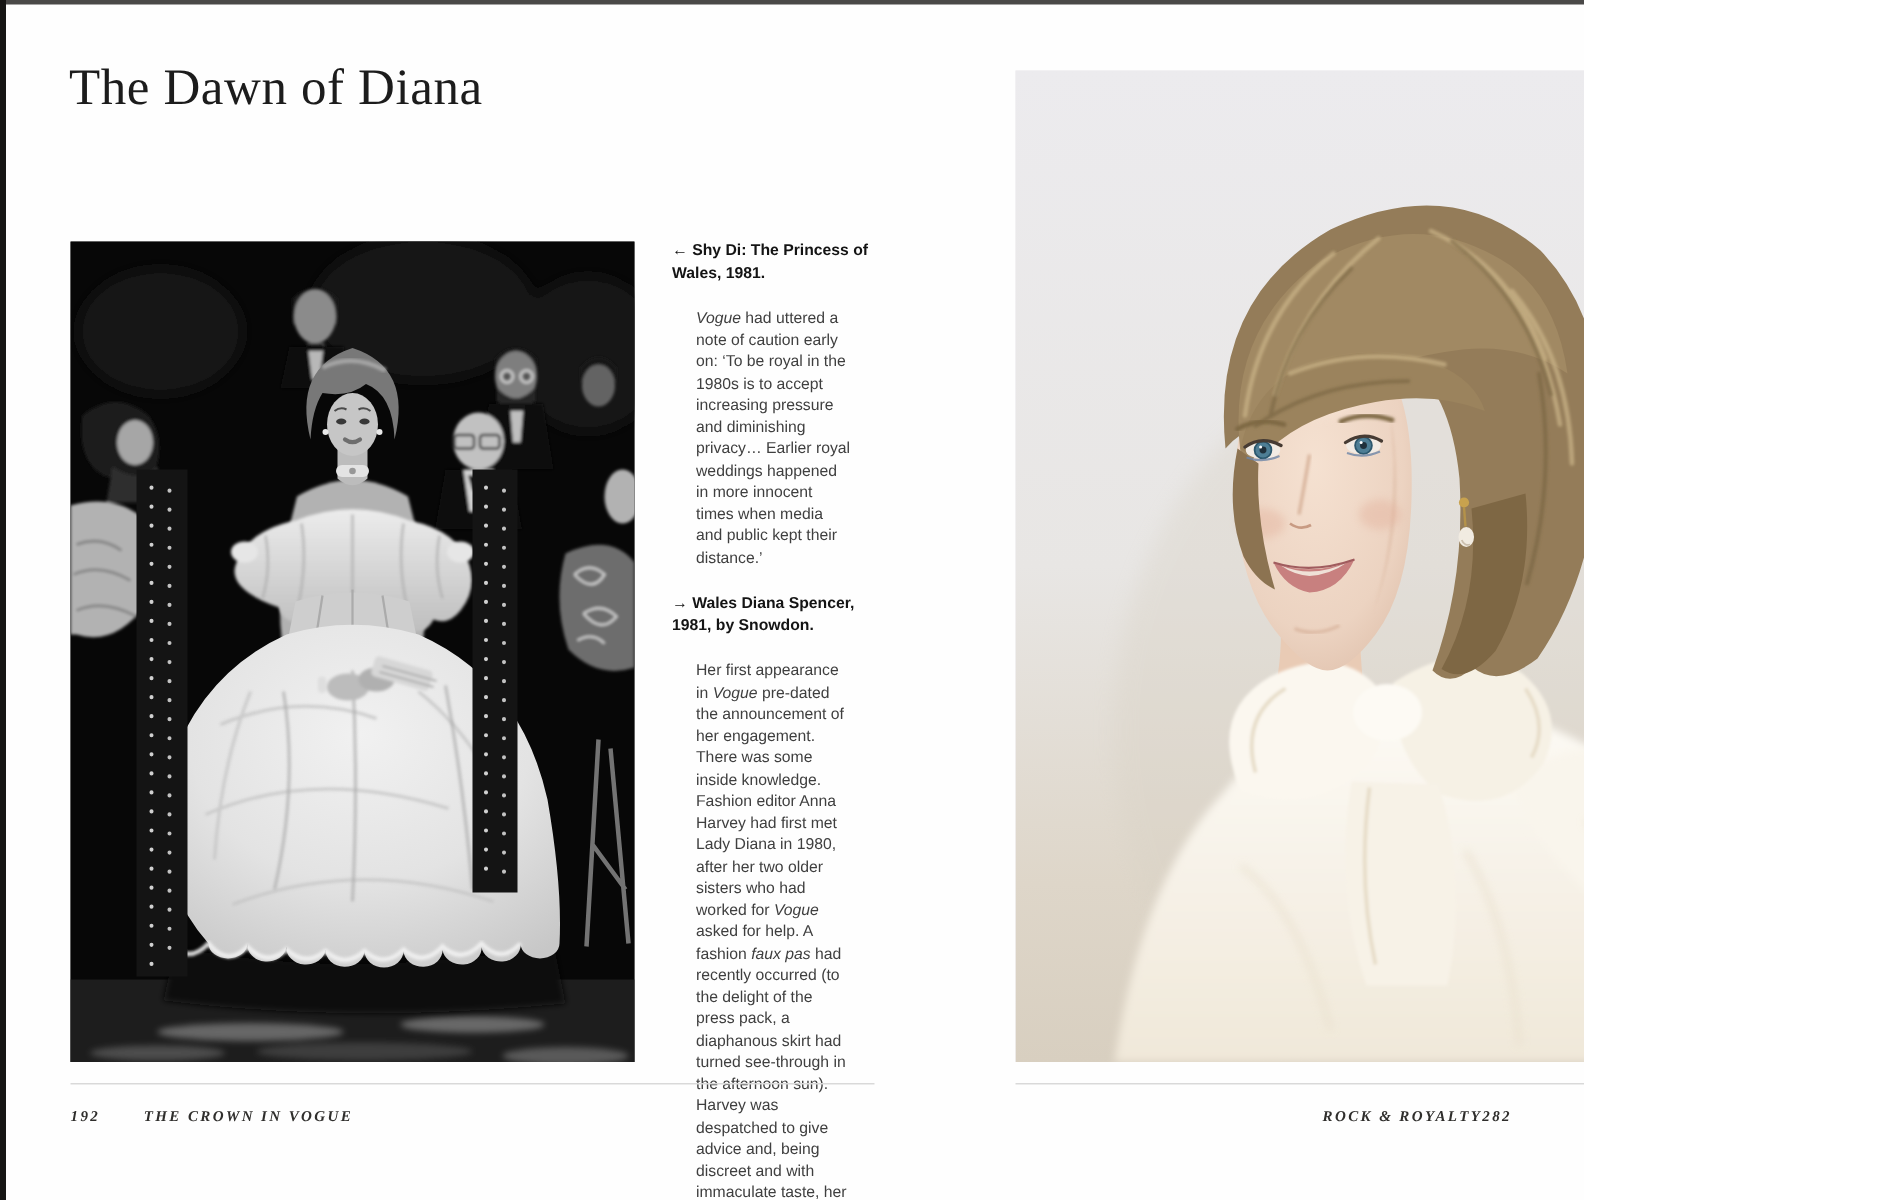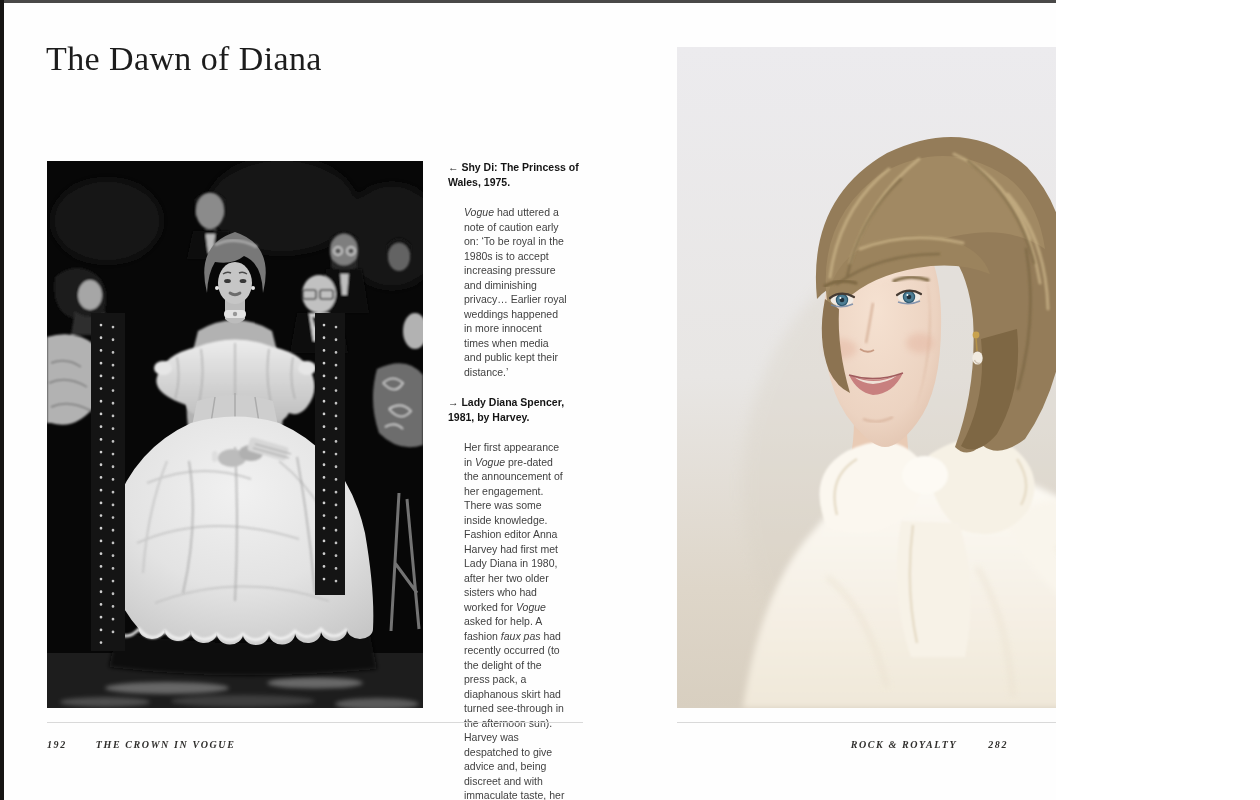--- a/index.html
+++ b/index.html
@@ -19,21 +19,21 @@
   .caption-heading{font-weight:bold;color:#141414;margin:0 0 1px 0;}
   .caption-body{margin:16px;}
   .caption-body em{font-style:italic;}
   .rule{position:absolute;height:1px;background:#d9d9d9;}
   .rule-left{left:47px;top:722px;width:536px;}
   .rule-right{left:677px;top:722px;width:535px;}
   .folio{position:absolute;top:739px;display:flex;align-items:baseline;
       font-family:"Liberation Serif",serif;font-weight:bold;font-size:10px;
       letter-spacing:1.6px;color:#2f2e2c;font-style:italic;}
   .folio-left{left:47px;gap:29px;}
-  .folio-right{right:48px;gap:31px;}
+  .folio-right{right:48px;}
 </style>
 </head>
 <body>
 
 <div class="spread">
   <div class="edge-top"></div>
   <div class="edge-left"></div>
 
   <h1 class="page-title">The Dawn of Diana</h1>
 
@@ -160,25 +160,25 @@
       <path d="M352 332 L344 470 M360 338 L372 468 M348 402 L370 432" stroke="#8e8e8e" stroke-width="3" fill="none" opacity=".8"></path>
       <g filter="url(#b1)">
         <path d="M330 208 Q360 194 376 214 L376 284 Q352 292 332 272 Q321 240 330 208 Z" fill="#6d6d6d"></path>
         <path d="M336 222 q10 -9 20 0 q-8 13 -20 0 M342 248 q12 -8 22 2 q-10 12 -22 -2 M338 266 q10 -6 18 2" stroke="#cecece" stroke-width="1.6" fill="none"></path>
       </g>
     </svg>
   </div>
 
   <div class="caption-col">
     <div class="caption">
-      <p class="caption-heading">← Shy Di: The Princess of Wales, 1975.</p>
+      <p class="caption-heading">← Shy Di: The Princess of Wales, 1981.</p>
       <p class="caption-body"><em>Vogue</em><span> had uttered a note of caution early on: ‘To be royal in the 1980s is to accept increasing pressure and diminishing privacy… Earlier royal weddings happened in more innocent times when media and public kept their distance.’</span></p>
     </div>
     <div class="caption">
-      <p class="caption-heading">→ Lady Diana Spencer, 1981, by Harvey.</p>
+      <p class="caption-heading">→ Wales Diana Spencer, 1981, by Snowdon.</p>
       <p class="caption-body"><span>Her first appearance in </span><em>Vogue</em><span> pre-dated the announcement of her engagement. There was some inside knowledge. Fashion editor Anna Harvey had first met Lady Diana in 1980, after her two older sisters who had worked for </span><em>Vogue</em><span> asked for help. A fashion </span><em>faux pas</em><span> had recently occurred (to the delight of the press pack, a diaphanous skirt had turned see-through in the afternoon sun). Harvey was despatched to give advice and, being discreet and with immaculate taste, her firm hand ensured no such inelegancies were repeated. A sitting was arranged with Snowdon, sure in the knowledge that an announcement would soon be made. </span><em>Vogue</em><span>’s timing was impeccable.</span></p>
     </div>
   </div>
 
   <div class="photo-right" role="img" aria-label="Colour portrait of Lady Diana Spencer with feathered hair, pearl drop earring and cream bow blouse">
     <svg viewBox="0 0 535 661" preserveAspectRatio="none">
       <defs>
         <linearGradient id="pbg" x1="0" y1="0" x2="0" y2="1">
           <stop offset="0" stop-color="#ecebee"></stop>
             <stop offset=".5" stop-color="#e8e6e4"></stop>

